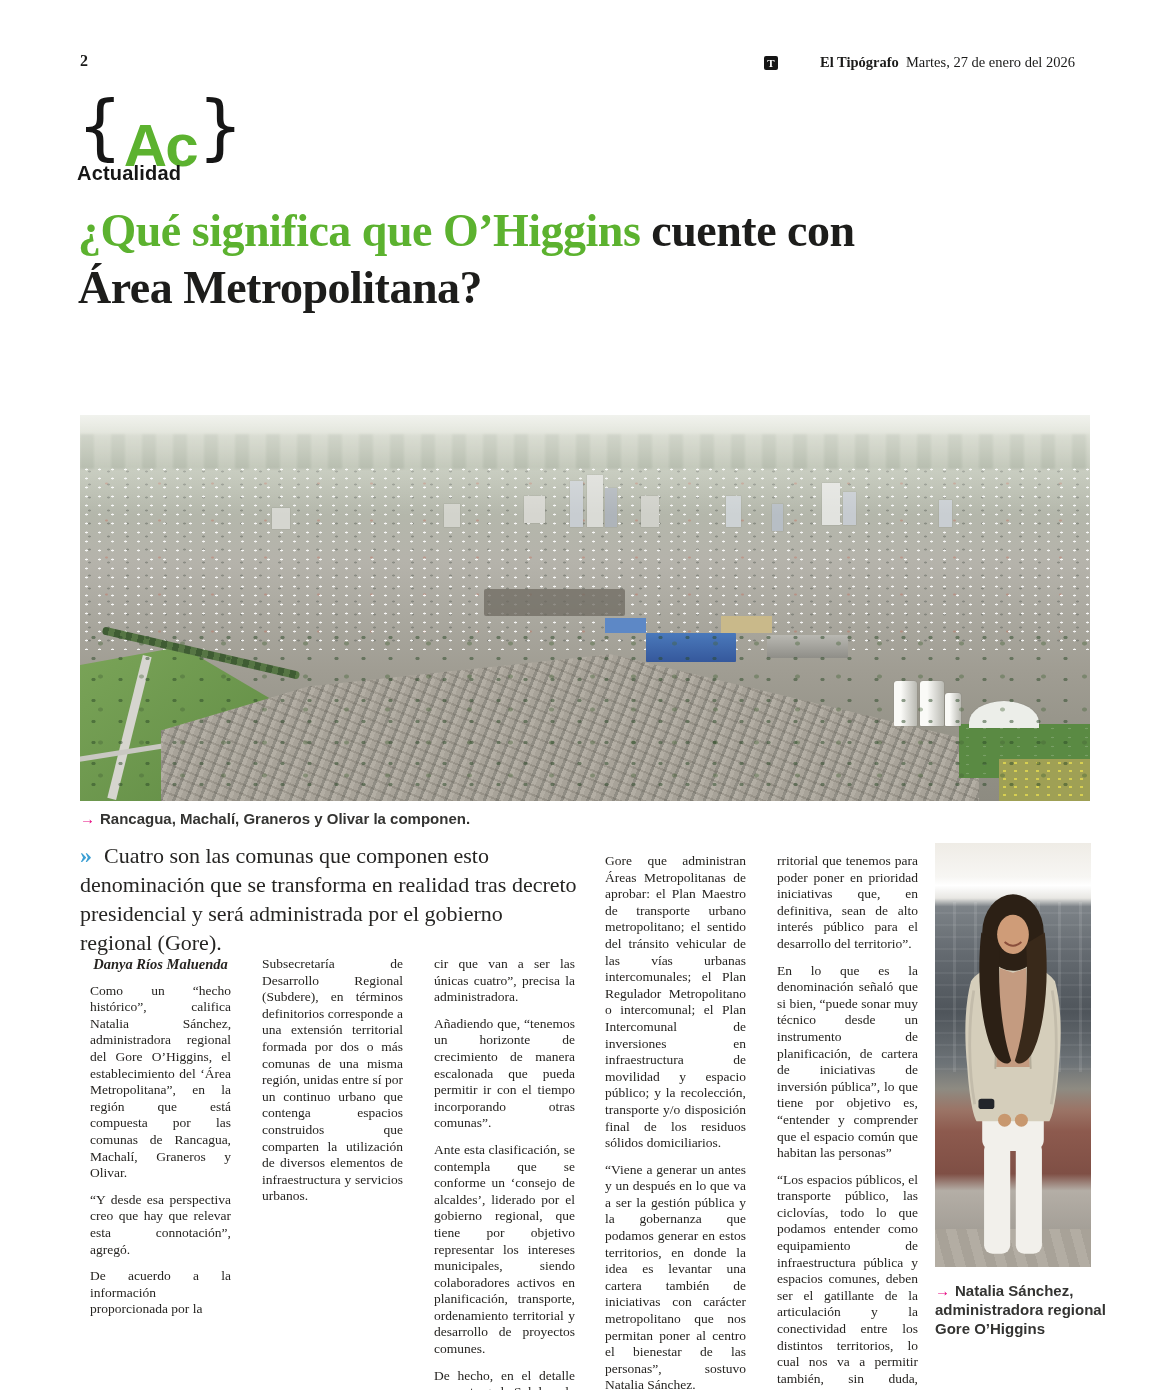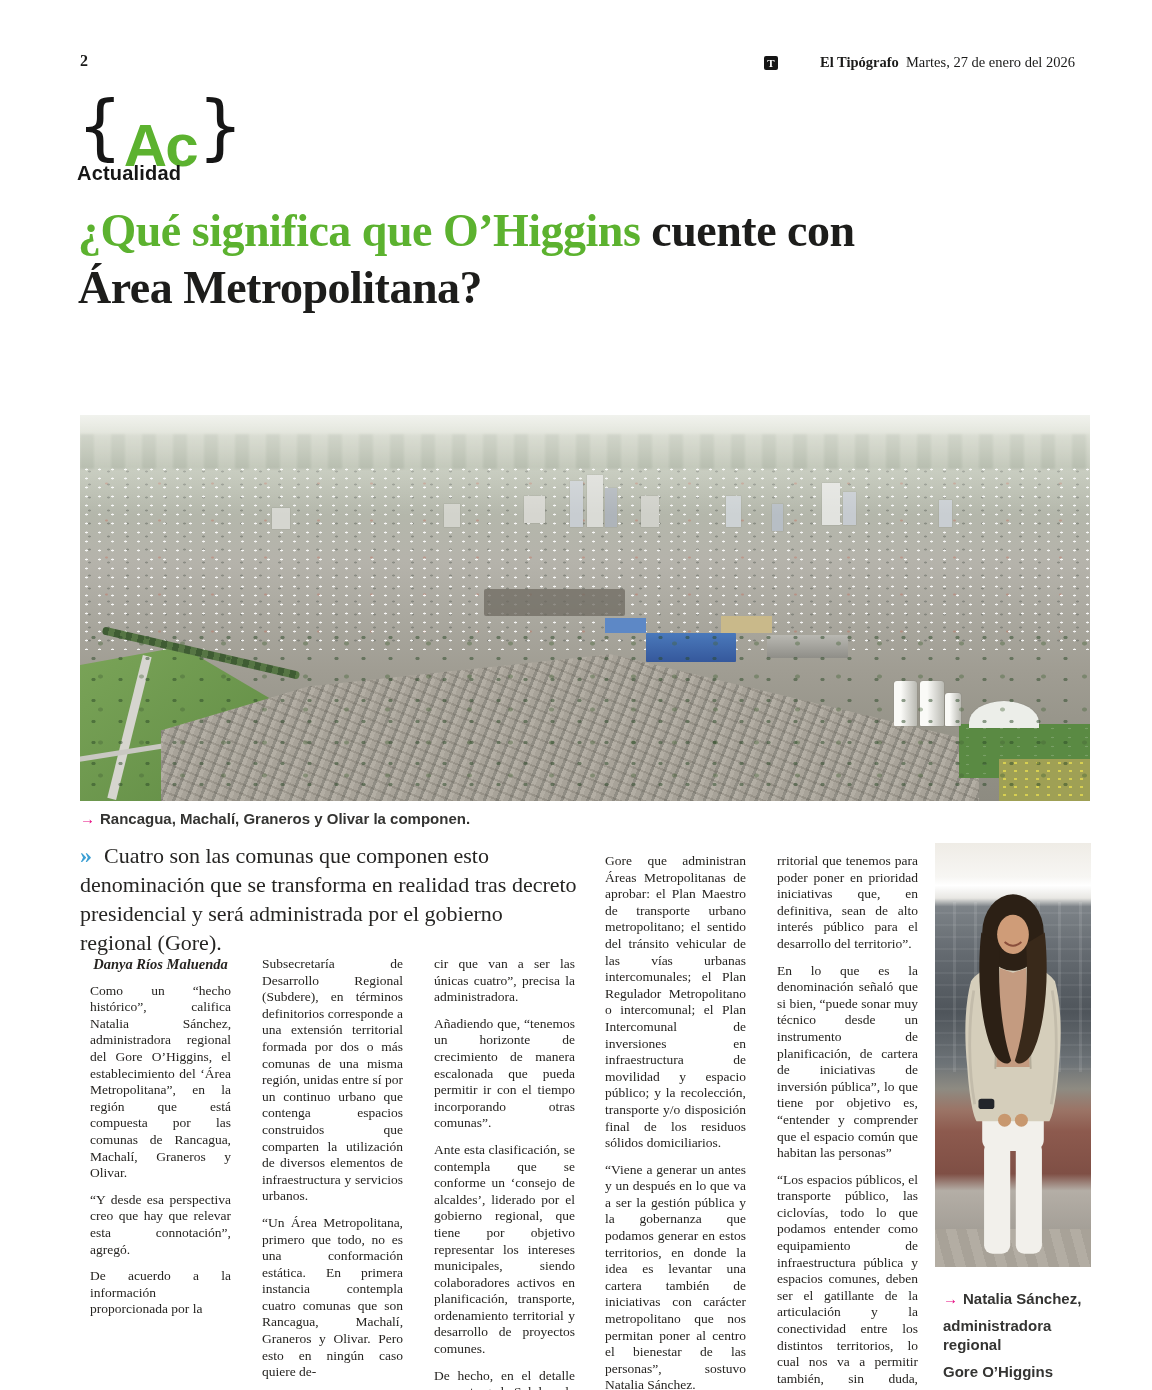--- a/index.html
+++ b/index.html
@@ -111,21 +111,21 @@
       #8d5a4e 68%,#7f4f45 78%,#b4aea6 82%,#a39e96 92%,#98948c 100%);}
   .mullions{position:absolute;left:0;right:0;top:14%;height:40%;
     background:repeating-linear-gradient(90deg,transparent 0 18px,rgba(255,255,255,.10) 18px 21px),
                repeating-linear-gradient(180deg,transparent 0 10px,rgba(255,255,255,.06) 10px 12px);}
   .pavement{position:absolute;left:0;right:0;bottom:0;height:9%;
     background:repeating-linear-gradient(75deg,#b3ada3 0 10px,#a8a298 10px 20px);}
   .portrait svg{position:absolute;left:8px;bottom:0;}
 
   .caption-side{position:absolute;left:935px;top:1281px;width:175px;font-family:"Liberation Sans",sans-serif;
     font-weight:bold;font-size:15px;line-height:19px;color:#343432;}
-  .caption-side div{margin:8px;}
+  .caption-side div{margin:0;}
 </style>
 </head>
 <body>
 
 <div class="page">
 
   <div class="page-number">2</div>
   <div class="masthead">
     <span class="masthead-logo">T</span>
     <span class="masthead-brand">El Tipógrafo</span>
@@ -191,21 +191,20 @@
   </div>
 
   <div class="col" id="col1">
     <p class="byline">Danya Ríos Maluenda</p>
     <p>Como un “hecho histórico”, califica Natalia Sánchez, administradora regional del Gore O’Higgins, el establecimiento del ‘Área Metropolitana”, en la región que está compuesta por las comunas de Rancagua, Machalí, Graneros y Olivar.</p>
     <p>“Y desde esa perspectiva creo que hay que relevar esta connotación”, agregó.</p>
     <p>De acuerdo a la información proporcionada por la</p>
   </div>
   <div class="col" id="col2">
     <p>Subsecretaría de Desarrollo Regional (Subdere), en términos definitorios corresponde a una extensión territorial formada por dos o más comunas de una misma región, unidas entre sí por un continuo urbano que contenga espacios construidos que comparten la utilización de diversos elementos de infraestructura y servicios urbanos.</p>
-    <p>“Un Área Metropolitana, primero que todo, no es una conformación estática. En primera instancia contempla cuatro comunas que son Rancagua, Machalí, Graneros y Olivar. Pero esto en ningún caso quiere de-</p>
   </div>
   <div class="col" id="col3">
     <p>cir que van a ser las únicas cuatro”, precisa la administradora.</p>
     <p>Añadiendo que, “tenemos un horizonte de crecimiento de manera escalonada que pueda permitir ir con el tiempo incorporando otras comunas”.</p>
     <p>Ante esta clasificación, se contempla que se conforme un ‘consejo de alcaldes’, liderado por el gobierno regional, que tiene por objetivo representar los intereses municipales, siendo colaboradores activos en planificación, transporte, ordenamiento territorial y desarrollo de proyectos comunes.</p>
     <p>De hecho, en el detalle que entrega la Subdere, le entrega la responsabilidad a los</p>
   </div>
   <div class="col" id="col4">
     <p>Gore que administran Áreas Metropolitanas de aprobar: el Plan Maestro de transporte urbano metropolitano; el sentido del tránsito vehicular de las vías urbanas intercomunales; el Plan Regulador Metropolitano o intercomunal; el Plan Intercomunal de inversiones en infraestructura de movilidad y espacio público; y la recolección, transporte y/o disposición final de los residuos sólidos domiciliarios.</p>
     <p>“Viene a generar un antes y un después en lo que va a ser la gestión pública y la gobernanza que podamos generar en estos territorios, en donde la idea es levantar una cartera también de iniciativas con carácter metropolitano que nos permitan poner al centro el bienestar de las personas”, sostuvo Natalia Sánchez.</p>

